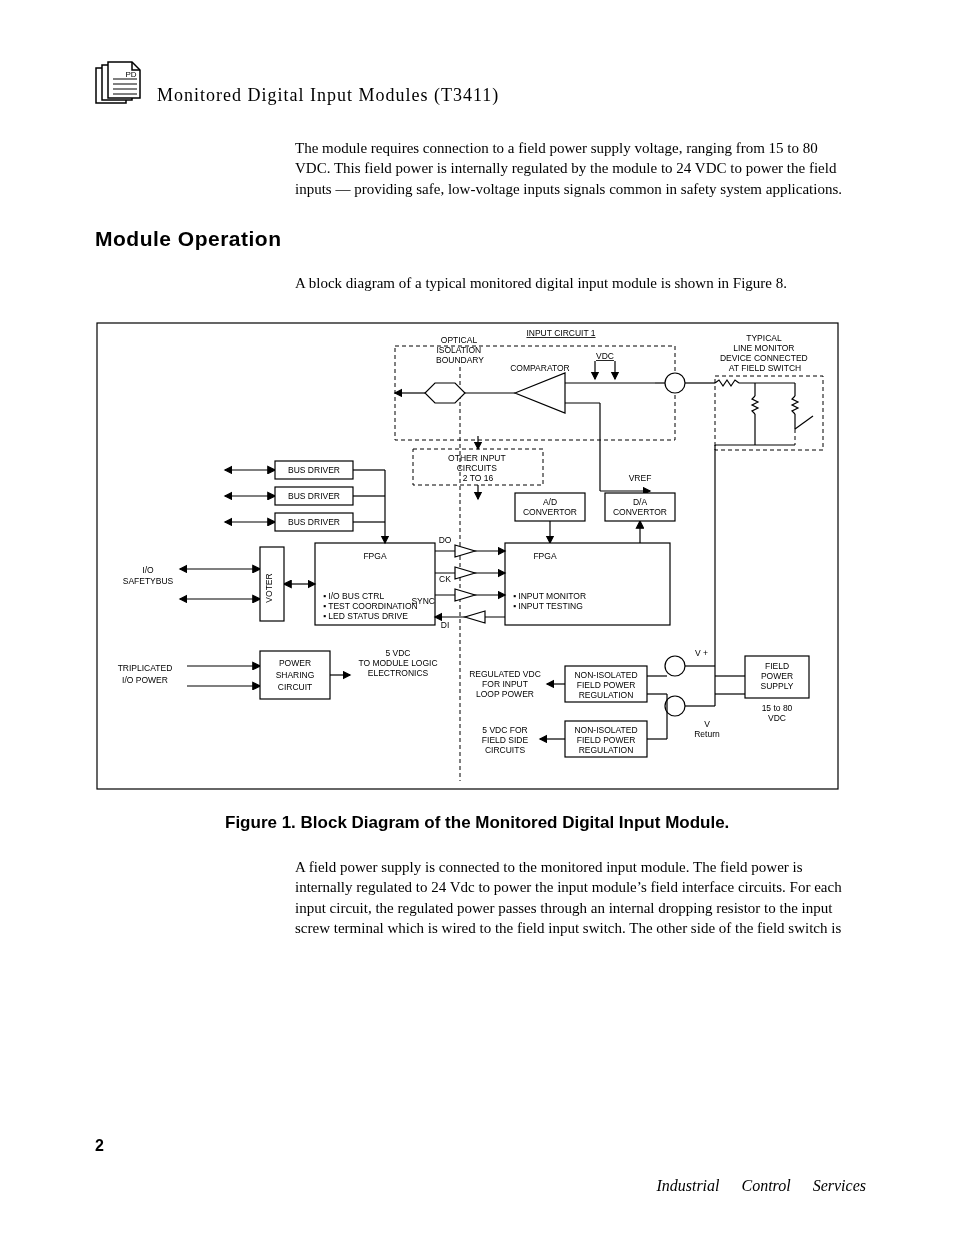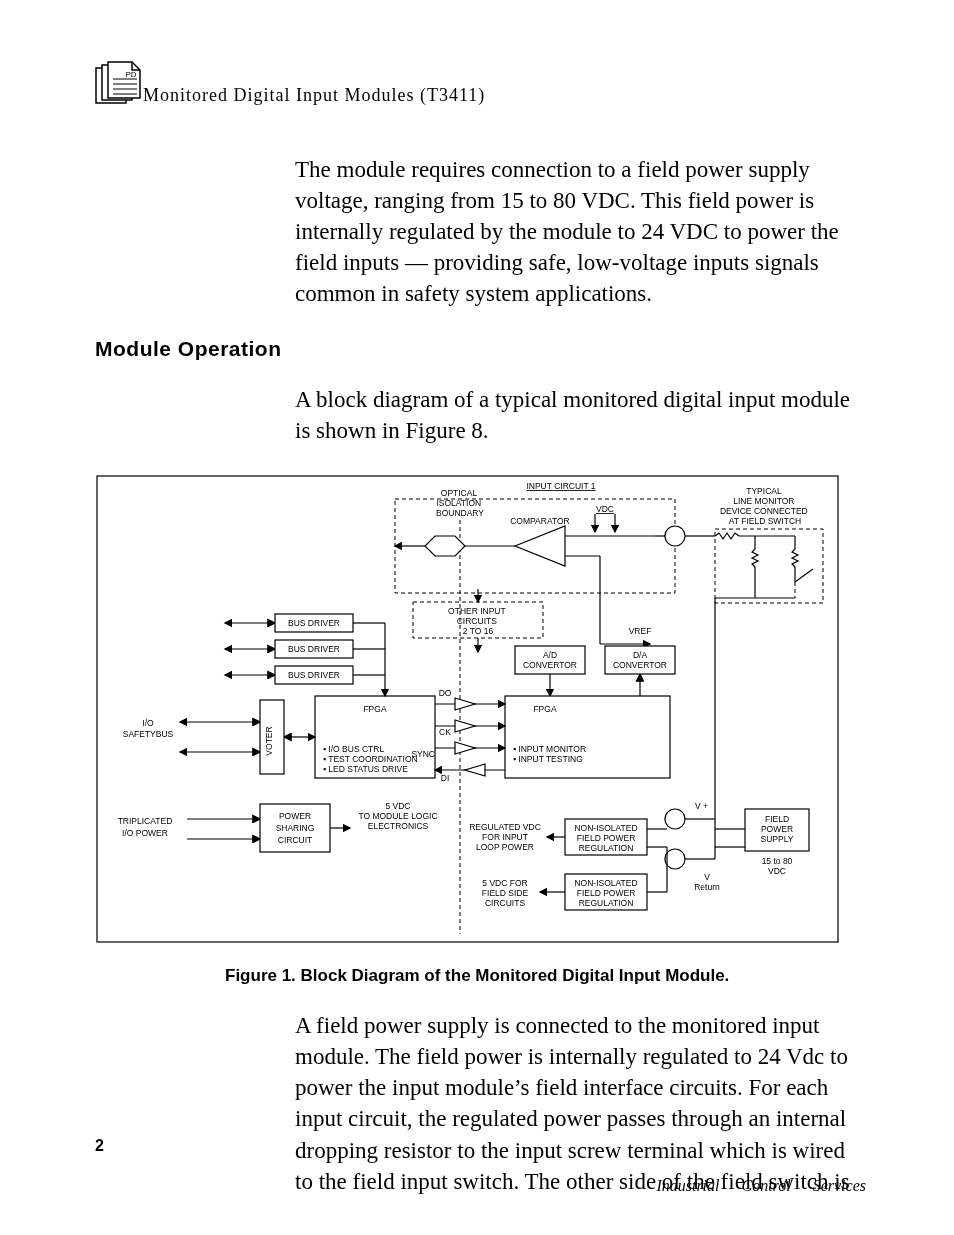--- a/index.html
+++ b/index.html
@@ -13,32 +13,33 @@
   .page {
     width: 954px;
     height: 1235px;
     position: relative;
     box-sizing: border-box;
     padding: 60px 88px 40px 95px;
   }
   .header-row {
     display: flex;
     align-items: flex-end;
-    margin-bottom: 48px;
+    gap: 14px;
+    margin-bottom: 32px;
   }
   .doc-icon {
     width: 48px;
     height: 46px;
   }
   .doc-title {
     font-size: 18px;
     letter-spacing: 1px;
   }
   .body-text {
-    font-size: 23px;
+    font-size: 15px;
     line-height: 1.35;
     margin-left: 200px;
     margin-right: 10px;
     margin-bottom: 28px;
   }
   .section-heading {
     font-family: Arial, Helvetica, sans-serif;
     font-weight: 700;
     font-size: 21px;
     letter-spacing: 0.5px;

